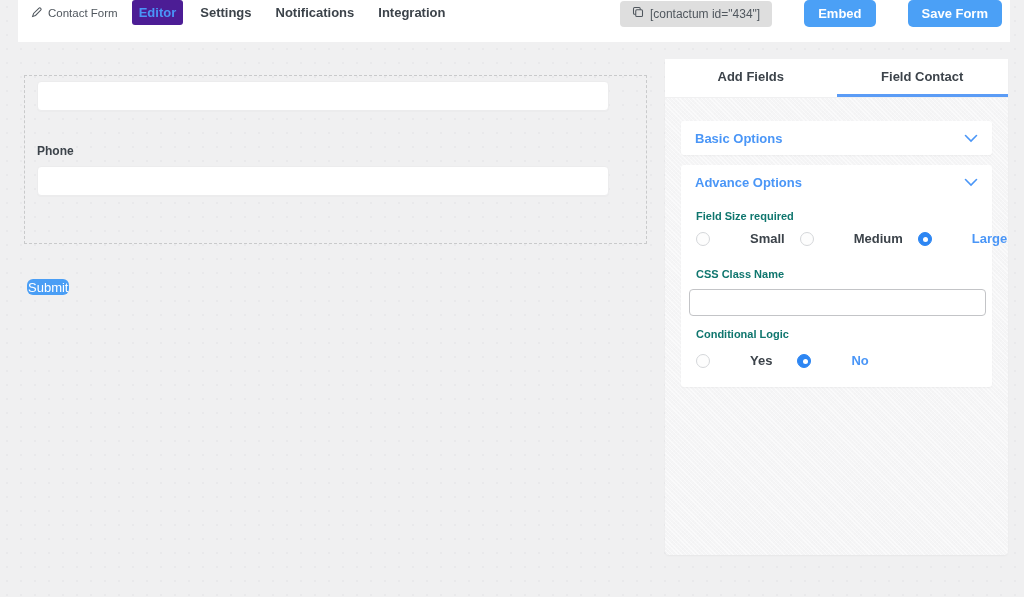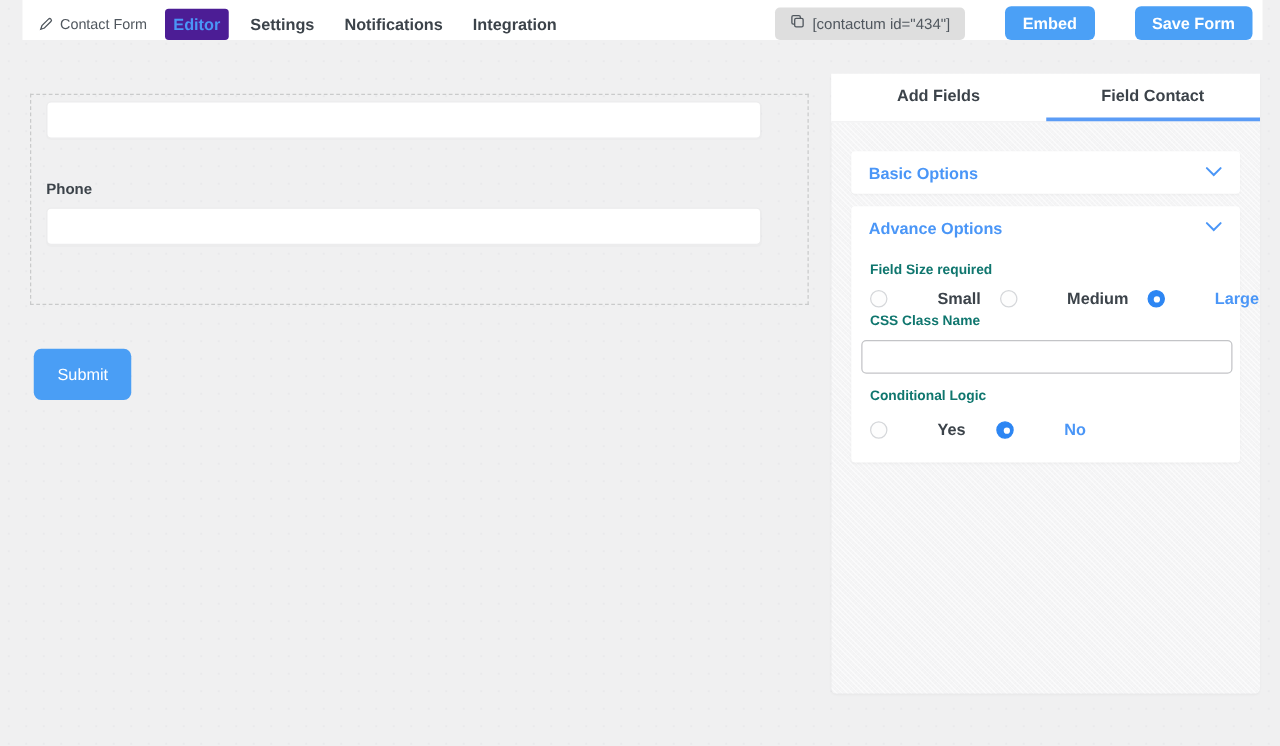--- a/index.html
+++ b/index.html
@@ -9,23 +9,23 @@
     background-color:#f0f0f1;
     background-image: radial-gradient(#e9e9eb 1px, transparent 1px);
     background-size:14px 14px;
     position:relative;
     overflow:hidden;
     color:#3c434a;
   }
 
   
   .topbar {
-    position:absolute; left:18px; top:0; width:992px; height:32px;
+    position:absolute; left:18px; top:0; width:992px; height:42px;
     background:#ffffff;
-    display:flex; align-items:flex-end; justify-content:space-between;
+    display:flex; align-items:flex-start; justify-content:space-between;
     padding:0 8px 0 12px;
   }
   .tb-left { display:flex; align-items:center; gap:14px; }
   .form-name {
     display:flex; align-items:center; gap:5px;
     font-size:11.5px; color:#50575e; cursor:pointer;
   }
   .form-name svg { display:block; }
   .nav-tabs { display:flex; align-items:center; gap:10px; }
   .nav-tab {
@@ -60,21 +60,21 @@
     display:block; font-size:12px; font-weight:700; color:#3c434a;
     margin:2px 0 8px 0;
   }
   .fp-input {
     width:572px; height:30px; border:1px solid #ececed; border-radius:4px;
     background:#ffffff; box-shadow:0 1px 1px rgba(0,0,0,0.02);
     font-family:"Liberation Sans", sans-serif; font-size:13px; padding:0 8px;
   }
   .submit-btn {
     position:absolute; left:27px; top:279px;
-    border:none; border-radius:6px; height:41px; padding:0 19px;
+    border:none; border-radius:6px; height:16px; padding:0 1px;
     background:#4a9ef5; color:#ffffff;
     font-family:"Liberation Sans", sans-serif;
     font-size:13px; cursor:pointer;
   }
 
   
   .panel {
     position:absolute; left:665px; top:59px; width:343px; height:496px;
     background-color:#f5f5f6;
     background-image: repeating-linear-gradient(45deg, rgba(255,255,255,0.55) 0 1px, transparent 1px 3px),
@@ -122,21 +122,21 @@
     width:5px; height:5px; border-radius:50%; background:#ffffff;
   }
   .radio-label { font-size:13px; font-weight:700; color:#3c434a;margin-left:31px; }
   .radio-opt.checked .radio-label { color:#4a96f7; }
 
   .css-input {
     width:297px; height:27px; margin:0 0 0 0;
     border:1px solid #c3c4c7; border-radius:4px; background:#ffffff;
     font-family:"Liberation Sans", sans-serif; font-size:12px; padding:0 8px;
   }
-  .mt-sm { margin-top:5px; }
+  .mt-sm { margin-top:22px; }
   .mt-md { margin-top:12px; }
 </style>
 </head>
 <body>
 
 <header class="topbar">
   <div class="tb-left">
     <div class="form-name">
       <span>
         <svg width="13" height="13" viewBox="0 0 20 20" fill="none" stroke="#50575e" stroke-width="1.6">

